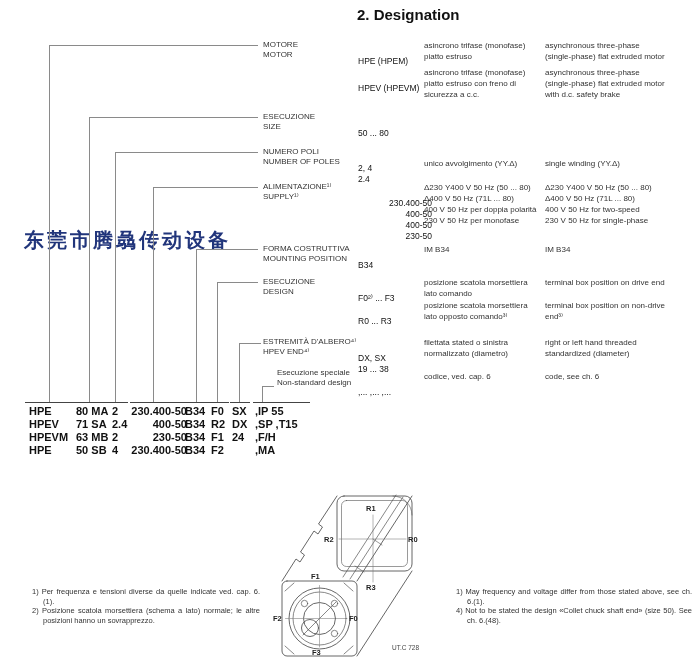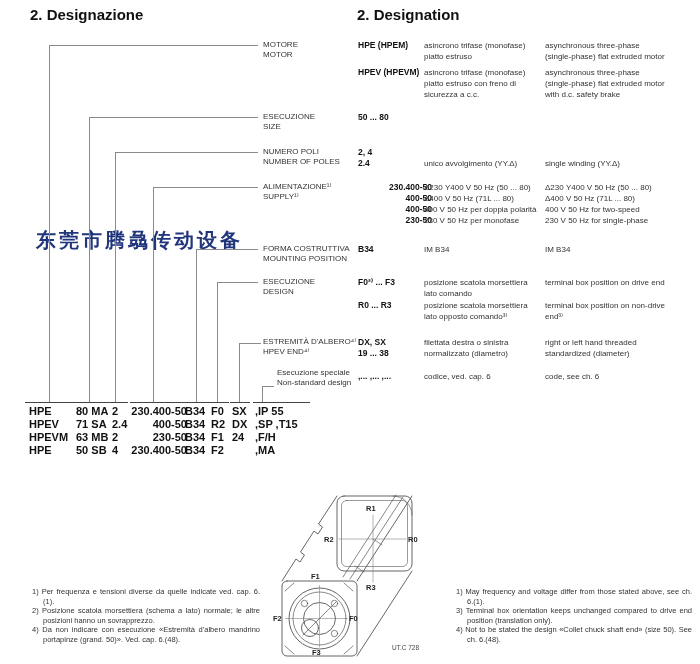--- a/index.html
+++ b/index.html
@@ -1,36 +1,35 @@
 <!DOCTYPE html>
 <html><head>
 <meta charset="utf-8">
 <style>
   html,body{margin:0;padding:0;background:#e8e8e8;}
   #page{position:relative;width:700px;height:664px;background:#ffffff;overflow:hidden;
         font-family:"Liberation Sans","DejaVu Sans",sans-serif;color:#222;}
   .h1{position:absolute;font-size:15px;font-weight:bold;color:#111;white-space:nowrap;}
   .lbl{position:absolute;font-size:8px;line-height:10.5px;color:#333;white-space:pre-line;}
-  .val{position:absolute;font-size:8.5px;line-height:11px;font-weight:bold;color:#111;white-space:pre-line;}
+  .val{position:absolute;font-size:8.5px;line-height:11px;font-weight:normal;color:#111;white-space:pre-line;margin-top:16px;}
   .desc{position:absolute;font-size:8px;line-height:11px;color:#333;white-space:pre-line;}
   .tl{position:absolute;background:#8a8a8a;}
   .ol{position:absolute;height:1px;background:#444;}
   .cell{position:absolute;font-size:11px;font-weight:bold;color:#111;white-space:nowrap;}
   .cell.r{text-align:right;}
-  .wm{position:absolute;font-size:20px;font-weight:bold;color:#21357b;letter-spacing:3px;white-space:nowrap;margin-left:12px;}
+  .wm{position:absolute;font-size:20px;font-weight:bold;color:#21357b;letter-spacing:3px;white-space:nowrap;}
   .fnblock{position:absolute;font-size:7.5px;line-height:9.6px;color:#333;text-align:justify;margin-top:20px;}
   .fnblock p{margin:0;padding-left:11px;text-indent:-11px;}
   svg text{font-family:"Liberation Sans","DejaVu Sans",sans-serif;}
 </style>
 </head>
 <body>
 
 <div id="page">
 
-  <div class="h1" style="left:30px;top:6px">2. Designazione</div>
   <div class="h1" style="left:357px;top:6px">2. Designation</div>
 
   <div class="wm" style="left:24px;top:227px">东莞市腾骉传动设备</div>
 
   <div class="tl" style="left:49px;top:45px;width:1px;height:357px"></div>
   <div class="tl" style="left:89px;top:117px;width:1px;height:285px"></div>
   <div class="tl" style="left:115px;top:152px;width:1px;height:250px"></div>
   <div class="tl" style="left:153px;top:187px;width:1px;height:215px"></div>
   <div class="tl" style="left:196px;top:249px;width:1px;height:153px"></div>
   <div class="tl" style="left:217px;top:282px;width:1px;height:120px"></div>
@@ -105,21 +104,21 @@
 lato comando</div>
   <div class="desc" style="left:545px;top:277px">terminal box position on drive end</div>
   <div class="val" style="left:358px;top:300px">R0 ... R3</div>
   <div class="desc" style="left:424px;top:300px">posizione scatola morsettiera
 lato opposto comando³⁾</div>
   <div class="desc" style="left:545px;top:300px">terminal box position on non-drive
 end³⁾</div>
 
   <div class="val" style="left:358px;top:337px">DX, SX
 19 ... 38</div>
-  <div class="desc" style="left:424px;top:337px">filettata destra o sinistra
+  <div class="desc" style="left:424px;top:337px">filettata stated o sinistra
 normalizzato (diametro)</div>
   <div class="desc" style="left:545px;top:337px">right or left hand threaded
 standardized (diameter)</div>
 
   <div class="val" style="left:358px;top:371px">,... ,... ,...</div>
   <div class="desc" style="left:424px;top:371px">codice, ved. cap. 6</div>
   <div class="desc" style="left:545px;top:371px">code, see ch. 6</div>
 
   <div class="ol" style="left:25px;top:402px;width:52px"></div>
   <div class="ol" style="left:73px;top:402px;width:39px"></div>
@@ -196,22 +195,20 @@
       <text x="1" y="143">F2</text>
       <text x="77" y="143">F0</text>
       <text x="40" y="177">F3</text>
     </g>
     <text x="120" y="172" font-size="6.5" fill="#444">UT.C 728</text>
   </svg>
 
   <div class="fnblock" style="left:32px;top:567px;width:228px">
     <p>1) Per frequenza e tensioni diverse da quelle indicate ved. cap. 6.(1).</p>
     <p>2) Posizione scatola morsettiera (schema a lato) normale; le altre posizioni hanno un sovrapprezzo.</p>
-    <p>4) Da non indicare con esecuzione «Estremità d'albero mandrino portapinze (grand. 50)». Ved. cap. 6.(48).</p>
   </div>
 
   <div class="fnblock" style="left:456px;top:567px;width:236px">
     <p>1) May frequency and voltage differ from those stated above, see ch. 6.(1).</p>
-    <p>3) Terminal box orientation keeps unchanged compared to drive end position (translation only).</p>
     <p>4) Not to be stated the design «Collet chuck shaft end» (size 50). See ch. 6.(48).</p>
   </div>
 
 </div>
 
 </body></html>

